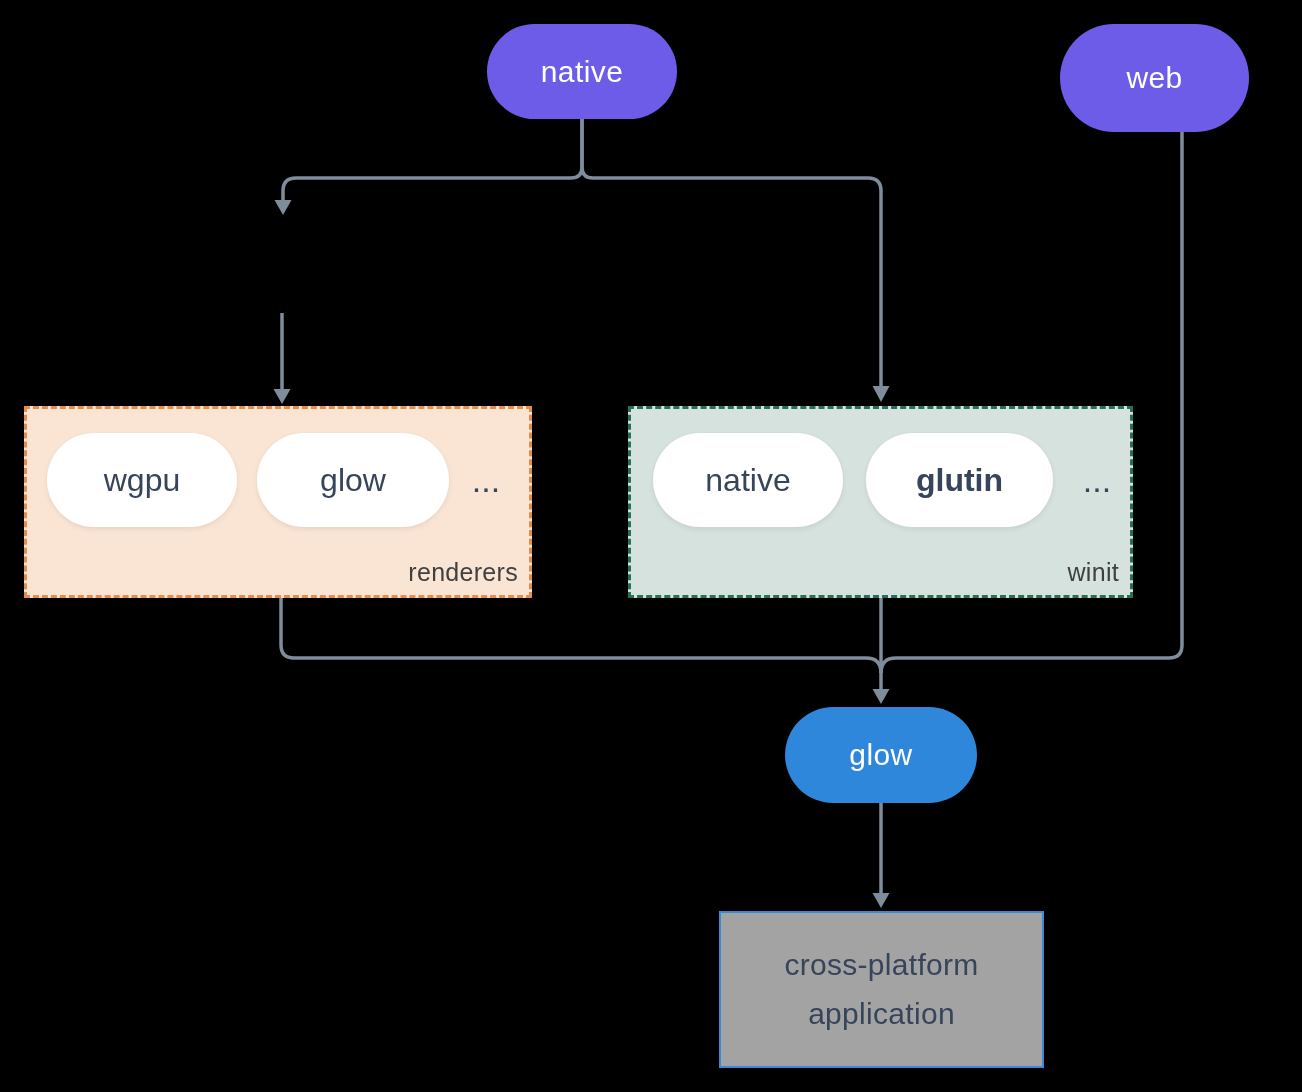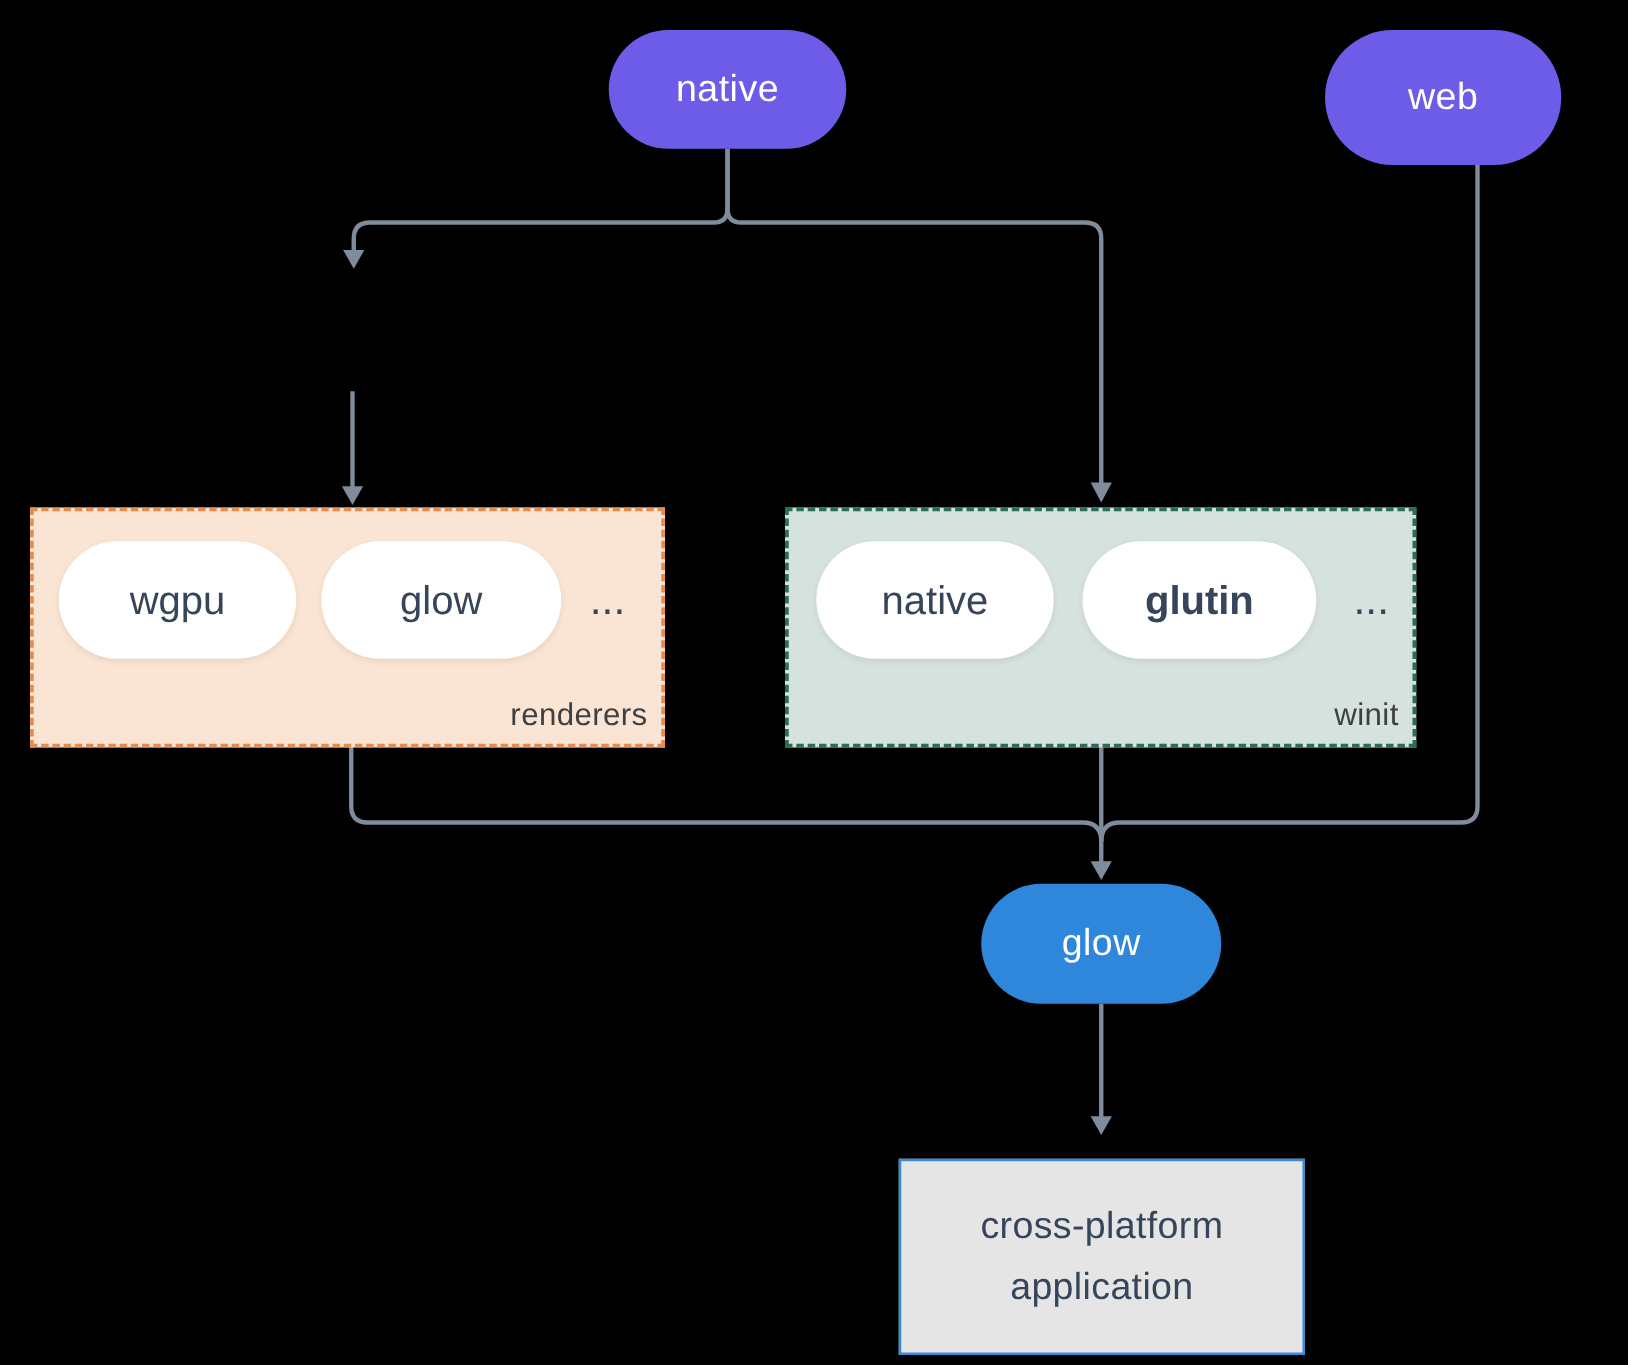--- a/index.html
+++ b/index.html
@@ -65,31 +65,30 @@
     position: absolute;
     right: 11px;
     bottom: 8px;
     color: #404040;
     font-size: 25px;
     letter-spacing: 0.3px;
   }
   .app-box {
     position: absolute;
     box-sizing: border-box;
-    background: #e5e5e5;
+    background: #a3a3a3;
     border: 2px solid #3b8ad8;
     display: flex;
     flex-direction: column;
     align-items: center;
     justify-content: center;
     gap: 15px;
     color: #36455a;
     font-size: 30px;
     letter-spacing: 0.3px;
-    margin-top: 16px;
   }
 </style>
 </head>
 <body>
 
 <div class="canvas">
 
   <svg class="edges" width="1302" height="1092" viewBox="0 0 1302 1092">
 
     <path class="edge" d="M582 119 L582 167 Q582 178 571 178 L296 178 Q283 178 283 191 L283 200"></path>

